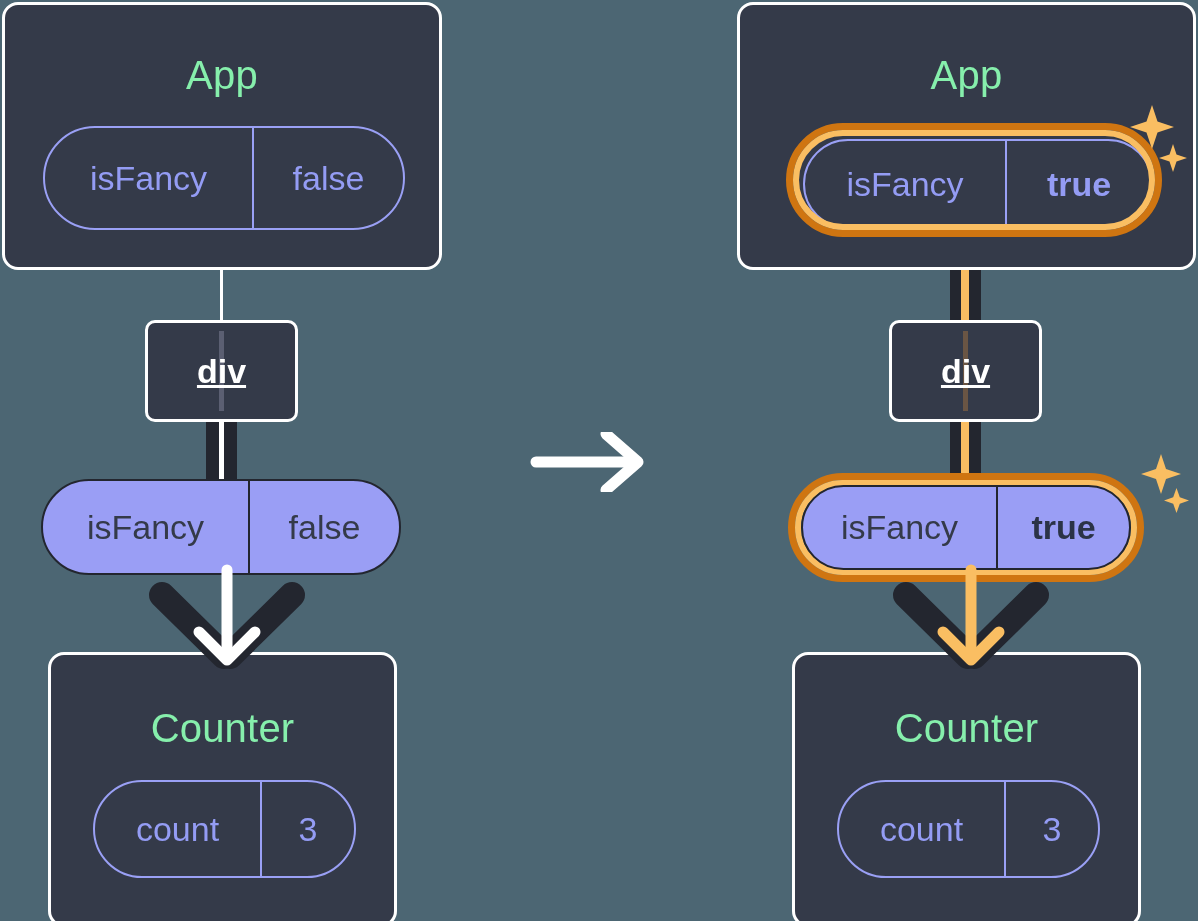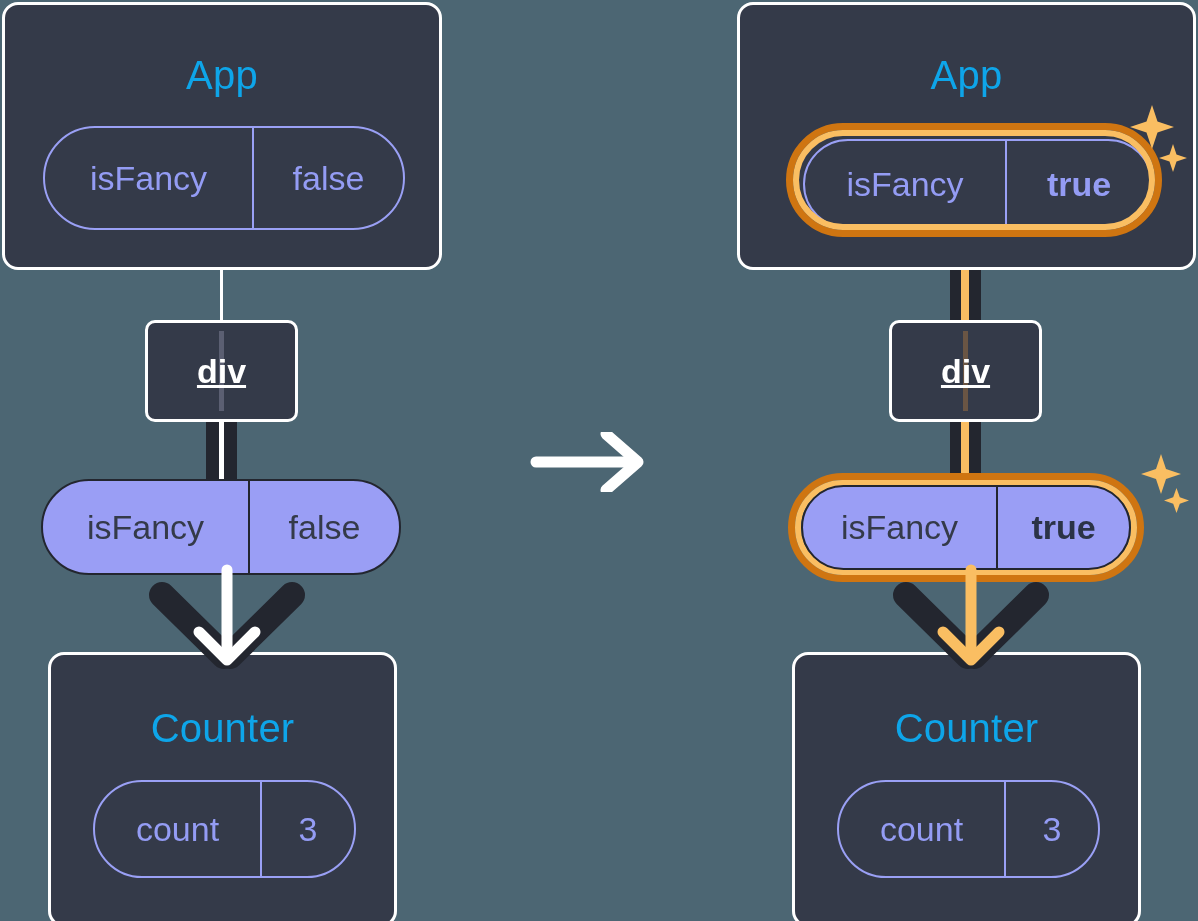--- a/index.html
+++ b/index.html
@@ -30,21 +30,21 @@
     border: 3px solid #ffffff;
     border-radius: 16px;
     box-sizing: border-box;
     z-index: 3;
   }
   .card-title {
     position: absolute;
     left: 0;
     width: 100%;
     text-align: center;
-    color: #0ea5e9;
+    color: #86efac;
     font-size: 40px;
     font-weight: 400;
     letter-spacing: 0.2px;
     line-height: 1;
   }
 
   
   .divnode {
     position: absolute;
     background: #343a49;

